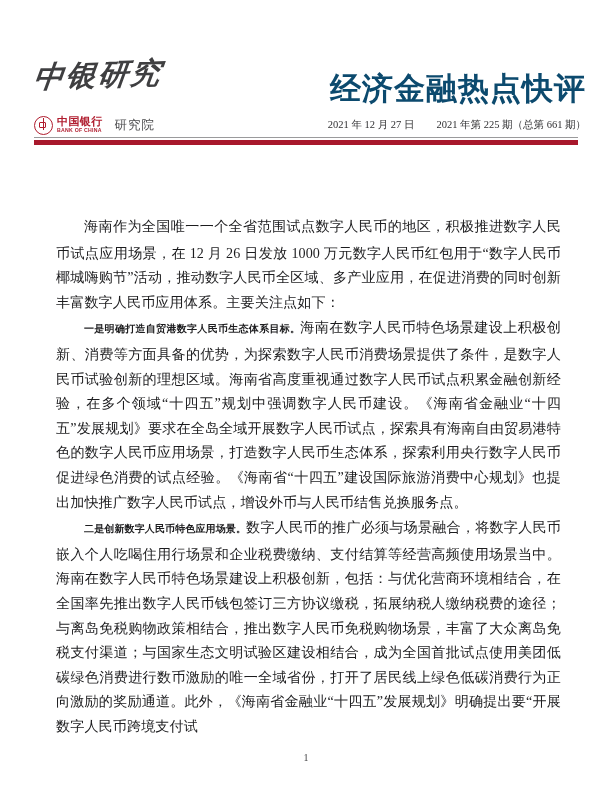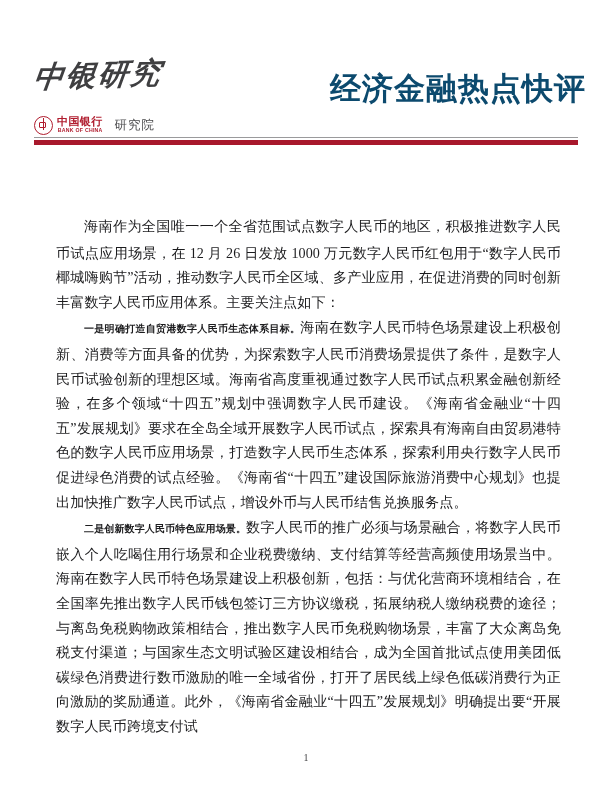--- a/index.html
+++ b/index.html
@@ -113,21 +113,20 @@
     color: #b01c2e;
     line-height: 7px;
     letter-spacing: 0.25px;
     white-space: nowrap;
   }
   .boc-text-stack {
     margin-left: 4px;
     display: flex;
     flex-direction: column;
     justify-content: center;
-    align-items: flex-end;
   }
   .boc-institute {
     margin-left: 12px;
     font-family: "Liberation Serif", "DejaVu Serif", serif;
     font-size: 12.5px;
     color: #4a4a4c;
     letter-spacing: 1px;
     white-space: nowrap;
   }
 
@@ -223,20 +222,23 @@
 
     <div class="boc-row">
       <span class="boc-emblem"></span>
       <span class="boc-text-stack">
         <span class="boc-cn">中国银行</span>
         <span class="boc-en">BANK OF CHINA</span>
       </span>
       <span class="boc-institute">研究院</span>
     </div>
 
+    <div class="issue-line">
+      <span class="issue-date">2021 年 12 月 27 日</span><span>2021 年第 225 期（总第 661 期）</span>
+    </div>
 
     <div class="rule-thin"></div>
     <div class="rule-thick"></div>
   </div>
 
 
   <div class="body-area">
 
     <p class="para">
       <b class="lead"></b><span>海南作为全国唯一一个全省范围试点数字人民币的地区，积极推进数字人民币试点应用场景，在 12 月 26 日发放 1000 万元数字人民币红包用于“数字人民币  椰城嗨购节”活动，推动数字人民币全区域、多产业应用，在促进消费的同时创新丰富数字人民币应用体系。主要关注点如下：</span>

